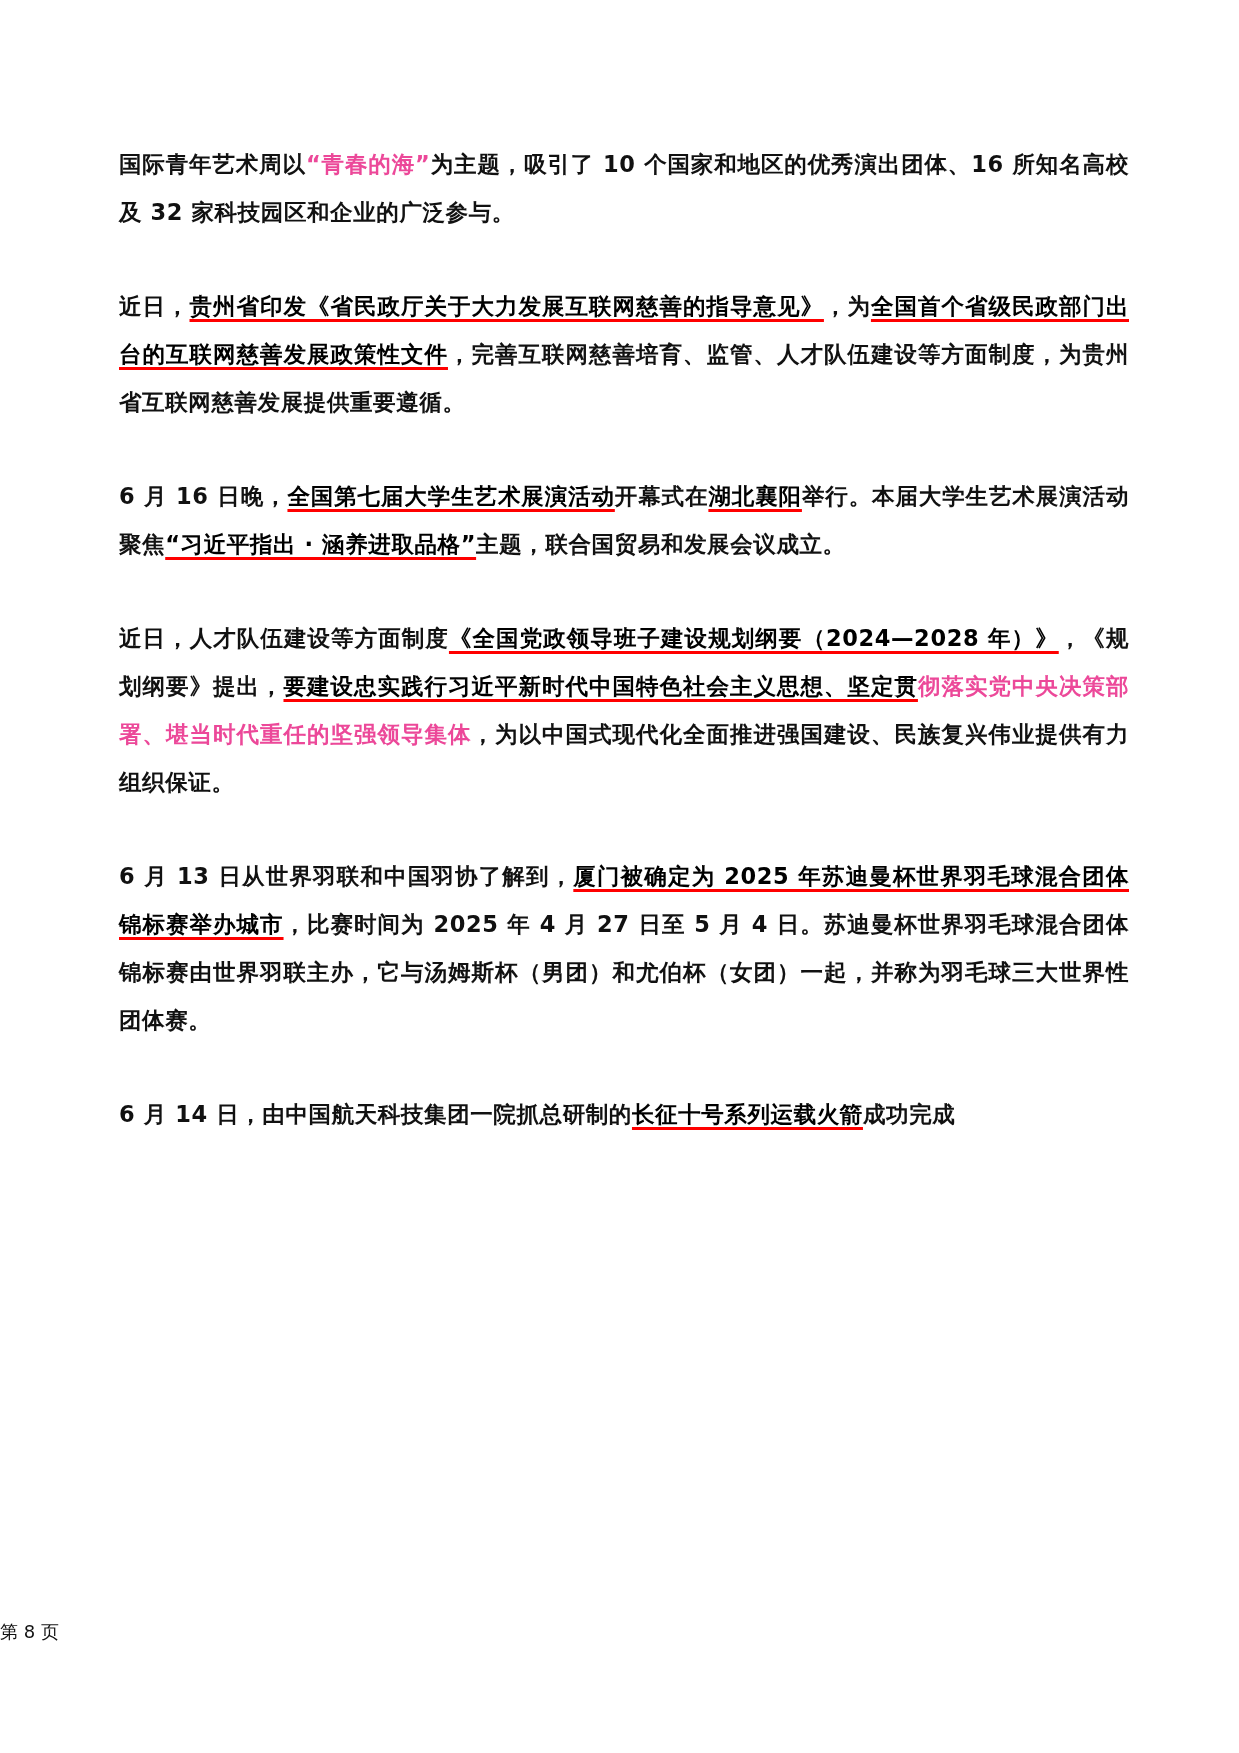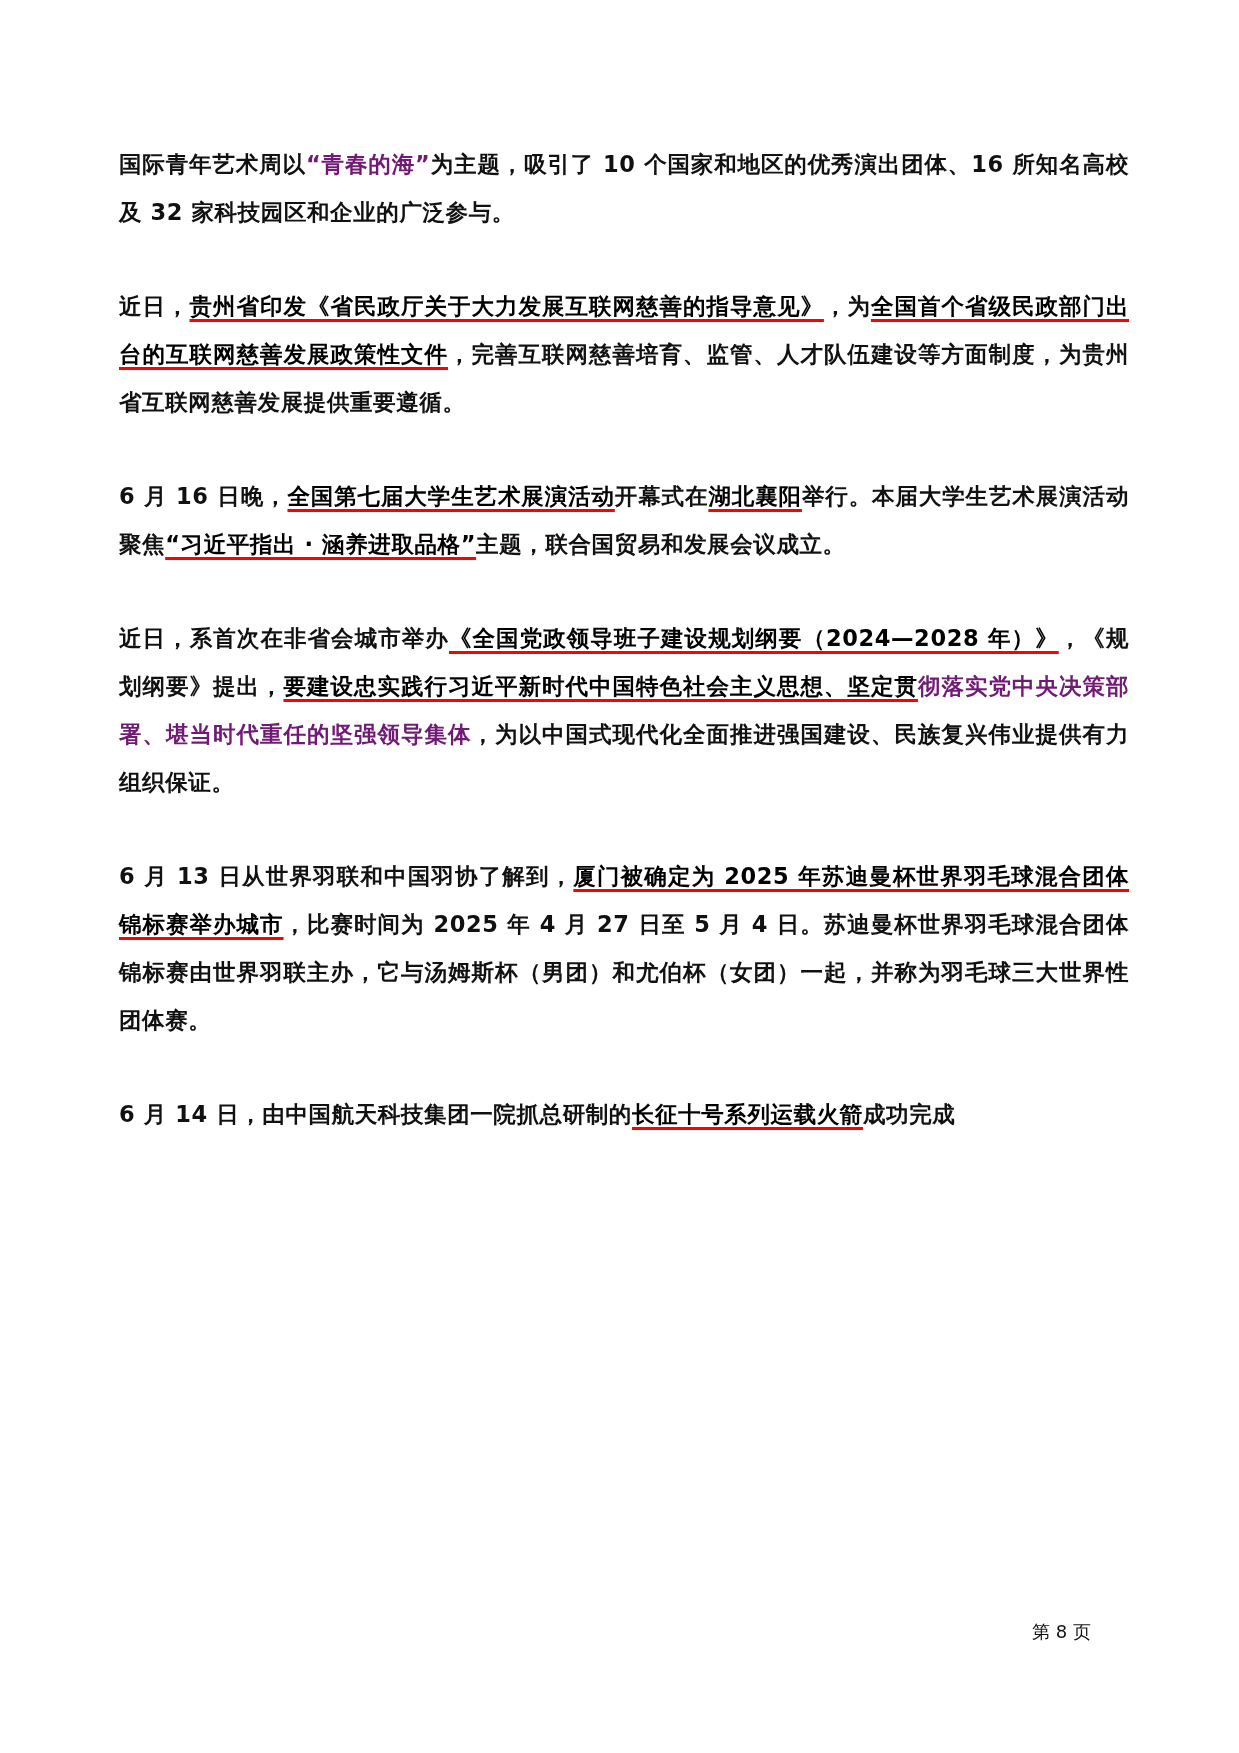--- a/index.html
+++ b/index.html
@@ -12,26 +12,26 @@
     position: absolute; left: 119px; top: 140px; width: 1010px;
     font-family: "DejaVu Sans", "Liberation Sans", sans-serif;
     font-weight: bold;
     font-size: 22.5px;
     line-height: 48px;
     color: #111111;
     text-align: justify;
     letter-spacing: 0.6px;
   }
   .para { margin: 0 0 46px 0; }
-  .red { color: #701a75; }
+  .red { color: #ec4899; }
   .u { color: #000000; text-decoration: underline; text-decoration-color: #ff0000; text-decoration-thickness: 2.5px; text-underline-offset: 5px; }
   .footer {
-    position: absolute; left: 0; width: 1051px; top: 1620px; text-align: right;
+    position: absolute; left: 0; width: 1051px; top: 1620px; text-align: left;
     font-family: "DejaVu Sans", "Liberation Sans", sans-serif;
-    font-size: 18px; color: #111111; margin-left: 40px;
+    font-size: 18px; color: #111111;
   }
 </style>
 </head>
 <body>
 
 <div class="page">
   <div class="content">
 
     <p class="para">
       <span>国际青年艺术周以</span><span class="red">“青春的海”</span><span>为主题，吸引了 10 个国家和地区的优秀演出团体、16 所知名高校及 32 家科技园区和企业的广泛参与。</span>
@@ -41,21 +41,21 @@
       <span>近日，</span><span class="u">贵州省印发《省民政厅关于大力发展互联网慈善的指导意见》</span><span>，为</span><span class="u">全国首个省级民政部门出台的互联网慈善发展政策性文件</span><span>，完善互联网慈善培育、监管、人才队伍建设等方面制度，为贵州省互联网慈善发展提供重要遵循。</span>
     </p>
 
 
 
     <p class="para">
       <span>6 月 16 日晚，</span><span class="u">全国第七届大学生艺术展演活动</span><span>开幕式在</span><span class="u">湖北襄阳</span><span>举行。本届大学生艺术展演活动聚焦</span><span class="u">“习近平指出 · 涵养进取品格”</span><span>主题，联合国贸易和发展会议成立。</span>
     </p>
 
     <p class="para">
-      <span>近日，系首次在非省会城市举办</span><span class="u">《全国党政领导班子建设规划纲要（2024—2028 年）》</span><span>，《规划纲要》提出，</span><span class="u">要建设忠实践行习近平新时代中国特色社会主义思想、坚定贯</span><span class="red">彻落实党中央决策部署、堪当时代重任的坚强领导集体</span><span>，为以中国式现代化全面推进强国建设、民族复兴伟业提供有力组织保证。</span>
+      <span>近日，人才队伍建设等方面制度</span><span class="u">《全国党政领导班子建设规划纲要（2024—2028 年）》</span><span>，《规划纲要》提出，</span><span class="u">要建设忠实践行习近平新时代中国特色社会主义思想、坚定贯</span><span class="red">彻落实党中央决策部署、堪当时代重任的坚强领导集体</span><span>，为以中国式现代化全面推进强国建设、民族复兴伟业提供有力组织保证。</span>
     </p>
 
     <p class="para">
       <span>6 月 13 日从世界羽联和中国羽协了解到，</span><span class="u">厦门被确定为 2025 年苏迪曼杯世界羽毛球混合团体锦标赛举办城市</span><span>，比赛时间为 2025 年 4 月 27 日至 5 月 4 日。苏迪曼杯世界羽毛球混合团体锦标赛由世界羽联主办，它与汤姆斯杯（男团）和尤伯杯（女团）一起，并称为羽毛球三大世界性团体赛。</span>
     </p>
 
     <p class="para">
       <span>6 月 14 日，由中国航天科技集团一院抓总研制的</span><span class="u">长征十号系列运载火箭</span><span>成功完成</span>
     </p>
 

